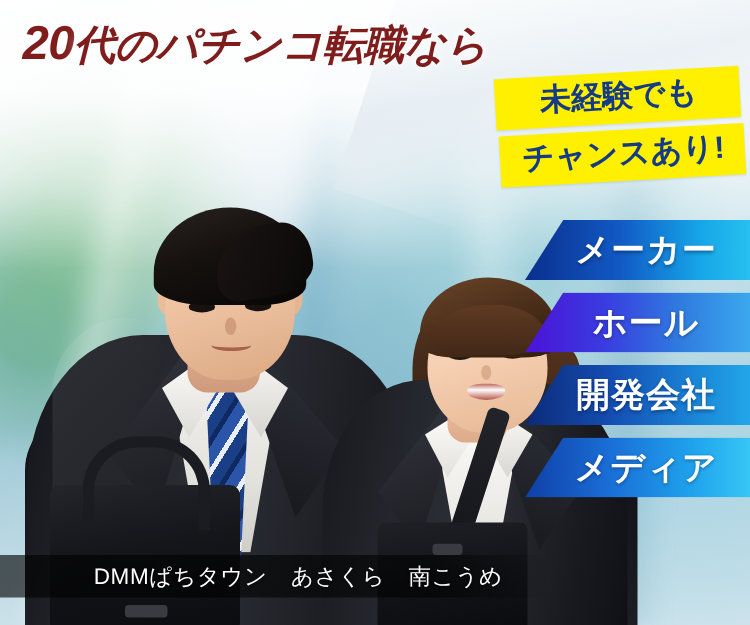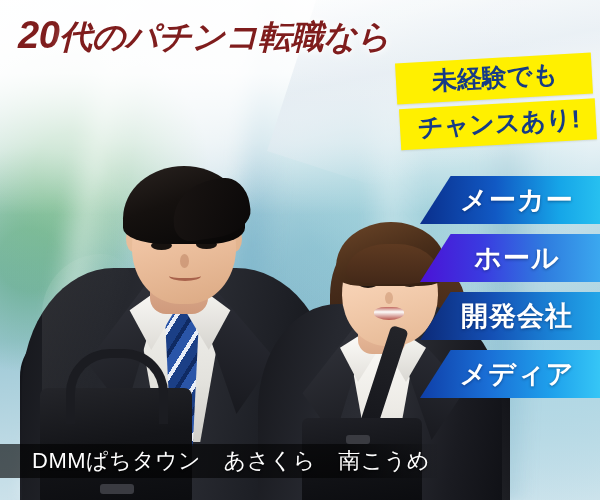--- a/index.html
+++ b/index.html
@@ -322,21 +322,21 @@
   .r4{background:linear-gradient(90deg,#6a12e0 0%,#5a30e6 32%,#4a78e6 70%,#54b6f2 100%);}
   .r5{background:linear-gradient(90deg,#0f3fa8 0%,#1a6fd6 38%,#1fa2ec 74%,#36c6f6 100%);}
 
   
   .caption{
     position:absolute;left:0;bottom:22px;width:440px;height:34px;
     background:linear-gradient(90deg,rgba(0,0,0,.62) 0%,rgba(0,0,0,.58) 78%,rgba(0,0,0,0) 100%);
     display:flex;align-items:center;
   }
   .caption span{
-    color:#fff;font-size:22px;padding-left:32px;white-space:nowrap;
+    color:#fff;font-size:18px;padding-left:75px;white-space:nowrap;
     letter-spacing:.5px;text-shadow:0 1px 2px rgba(0,0,0,.6);
   }
 </style>
 </head>
 <body>
 
 <div id="banner">
 
   <div class="photo">
     <div class="bg-base"></div>

